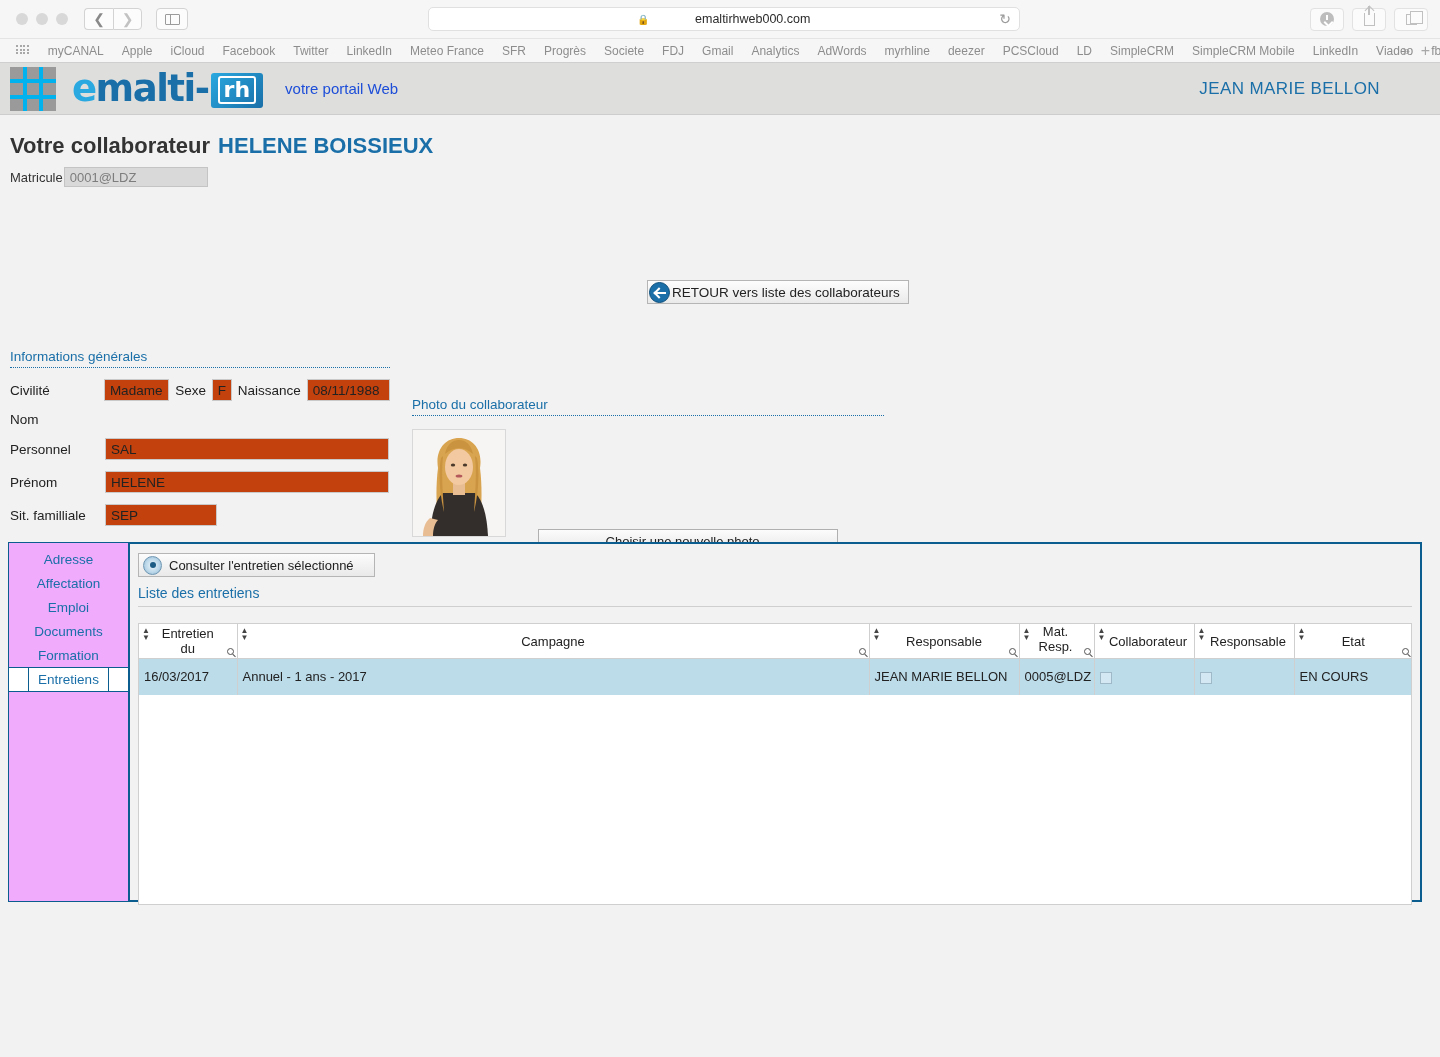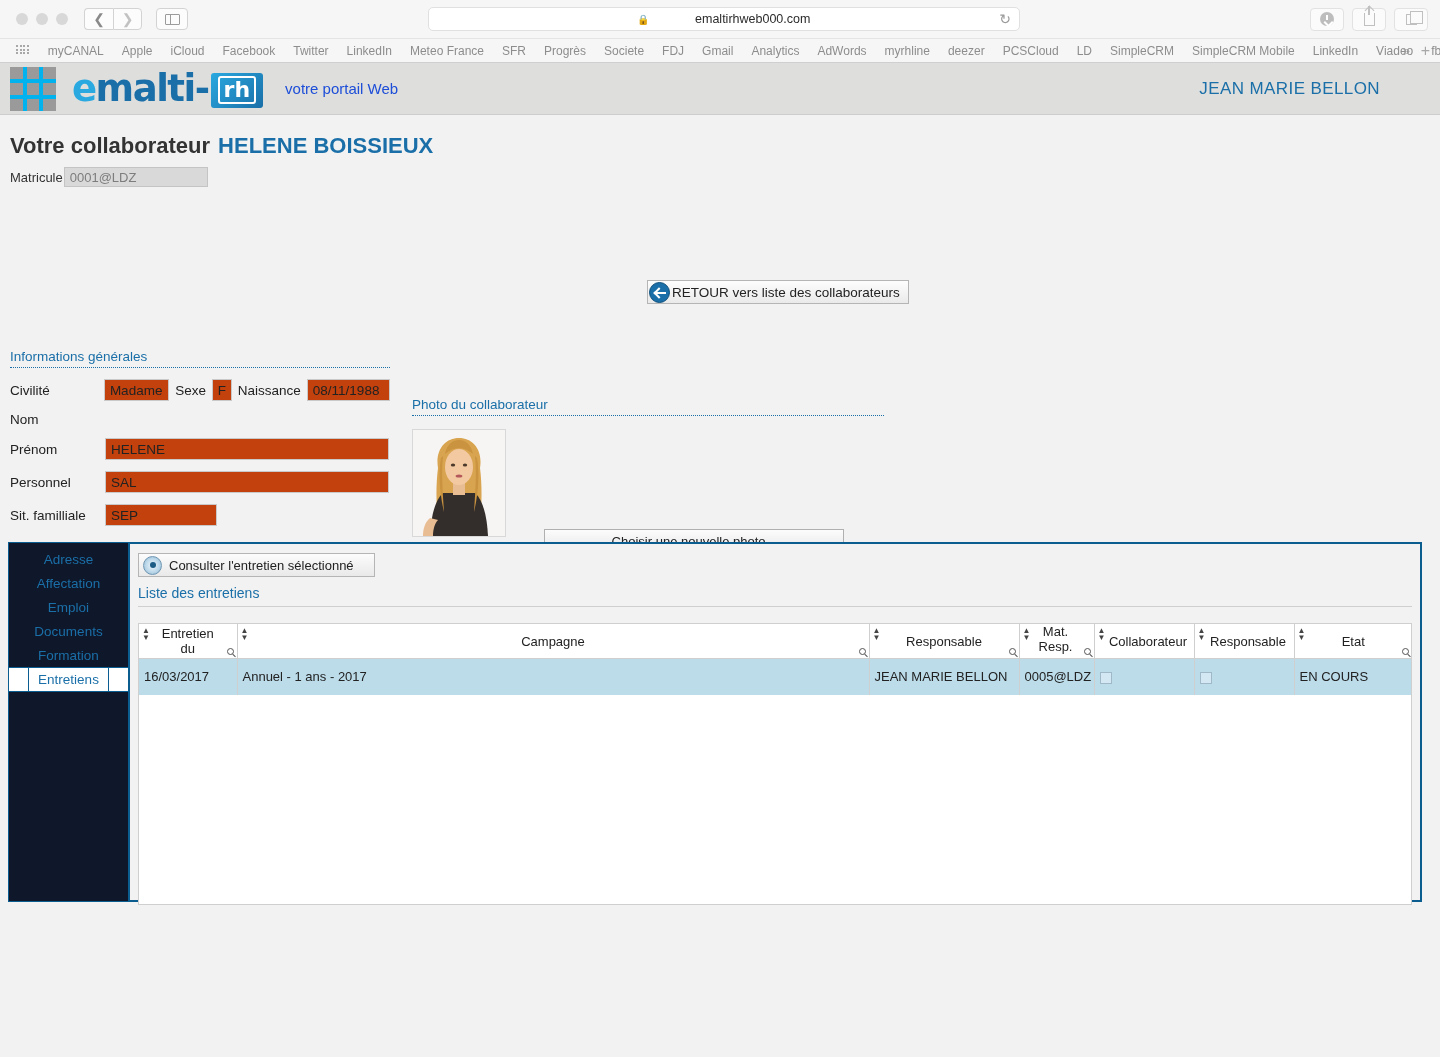--- a/index.html
+++ b/index.html
@@ -276,36 +276,36 @@
   .photo-frame {
     margin-top: 13px;
     width: 94px; height: 108px;
     border: 1px solid #d8d8d8;
     background: #fff;
     overflow: hidden;
     position: relative;
   }
   .choose-photo-btn {
     position: absolute;
-    left: 132px; top: 132px;
+    left: 126px; top: 132px;
     width: 300px; height: 24px;
     border: 1px solid #b0b0b0;
     background: linear-gradient(#fcfcfc,#e6e6e6);
     font-size: 13px;
     color: #222;
     display: flex; align-items: center; justify-content: center;
   }
 
   
   .panel-wrap { position: absolute; left: 8px; top: 409px; width: 1414px; height: 360px; }
   .tabs-col {
     position: absolute; left: 0; top: 0;
     width: 121px; height: 360px;
     border: 1px solid #0b5c8f;
-    background: #0f172a;
+    background: #f0abfc;
   }
   .tab-item {
     height: 24px;
     display: flex; align-items: center; justify-content: center;
     font-size: 13.5px;
     color: #1a6fa8;
   }
   .tab-item.sel {
     position: relative;
     background: transparent;
@@ -544,27 +544,27 @@
       <div class="txt w-sex">F</div>
       <span class="inline-lbl">Naissance</span>
       <div class="txt w-nai">08/11/1988</div>
     </div>
 
     <div class="form-row">
       <span class="form-label">Nom</span>
     </div>
 
     <div class="form-row">
+      <span class="form-label">Personnel</span>
+      <div class="txt w-full">SAL</div>
+    </div>
+
+    <div class="form-row">
       <span class="form-label">Prénom</span>
       <div class="txt w-full">HELENE</div>
-    </div>
-
-    <div class="form-row">
-      <span class="form-label">Personnel</span>
-      <div class="txt w-full">SAL</div>
     </div>
 
     <div class="form-row">
       <span class="form-label">Sit. familliale</span>
       <div class="txt w-sit">SEP</div>
     </div>
   </div>
 
   <div class="photo-section">
     <div class="section-head">Photo du collaborateur</div>

